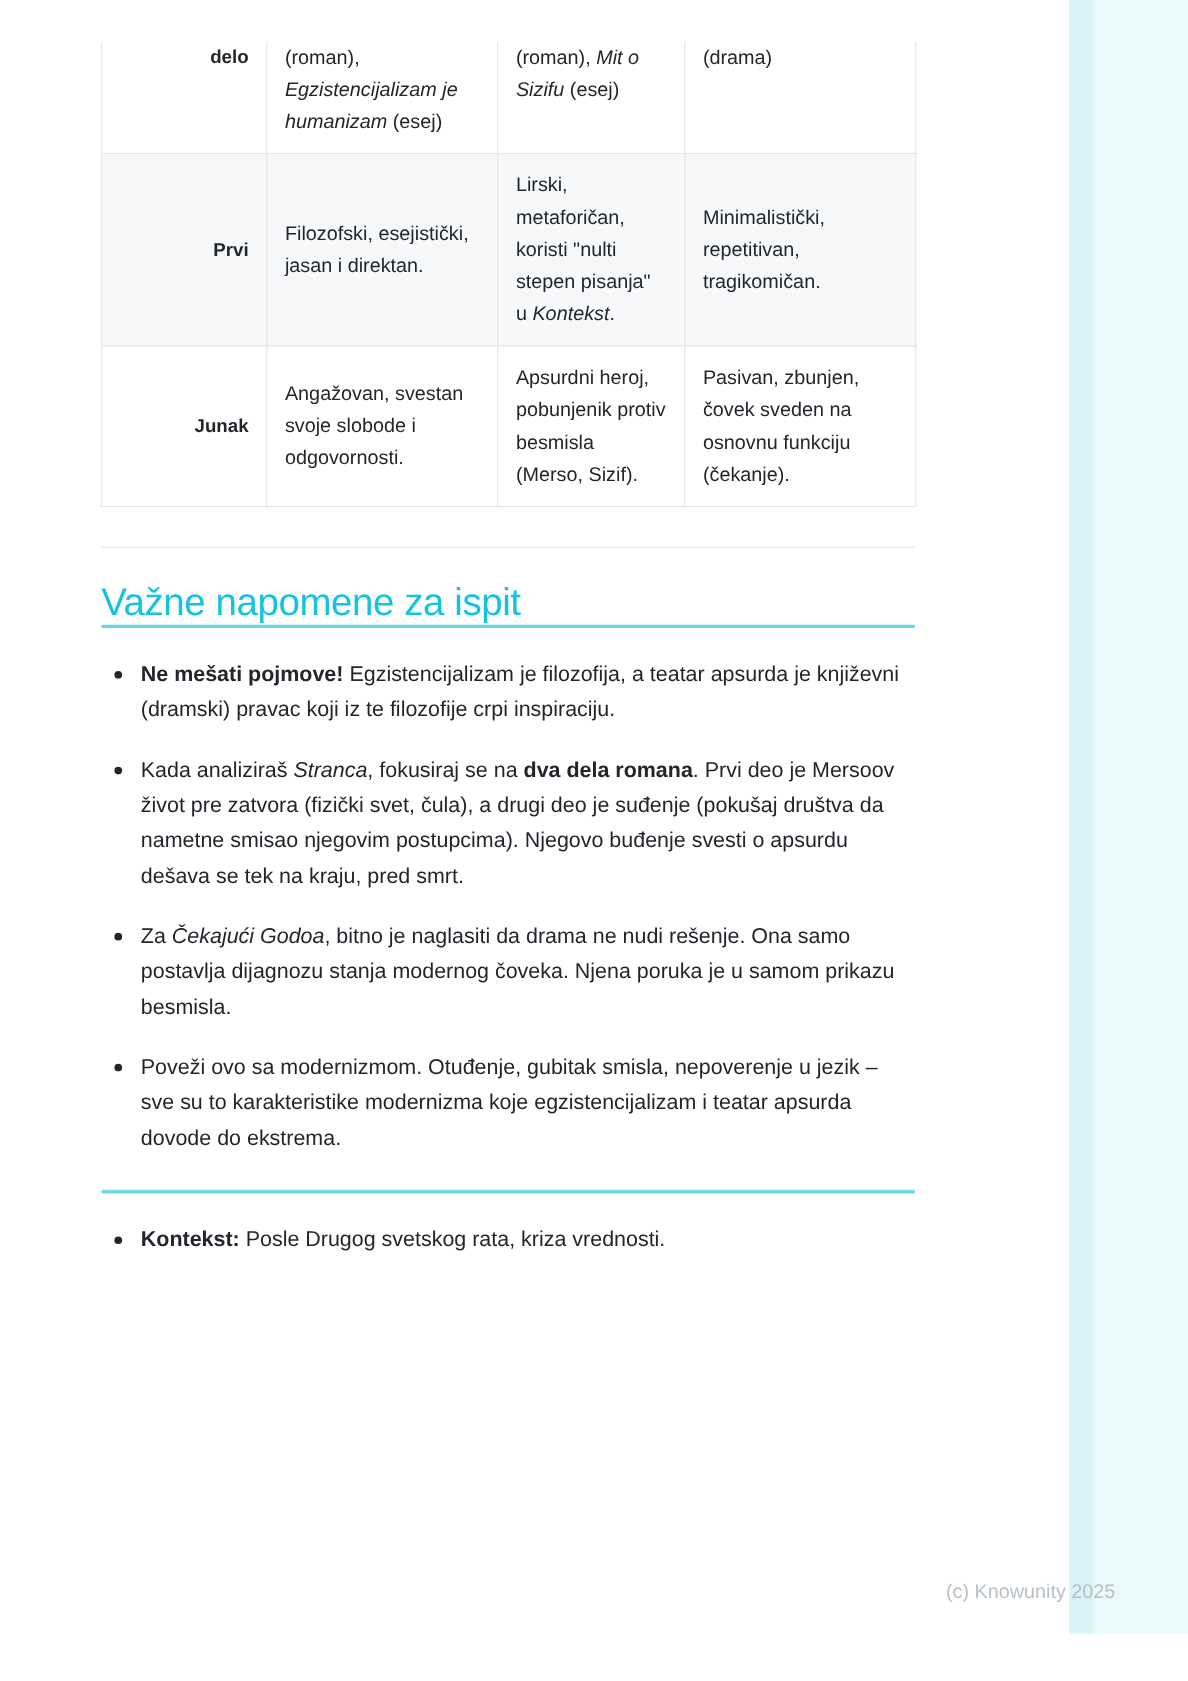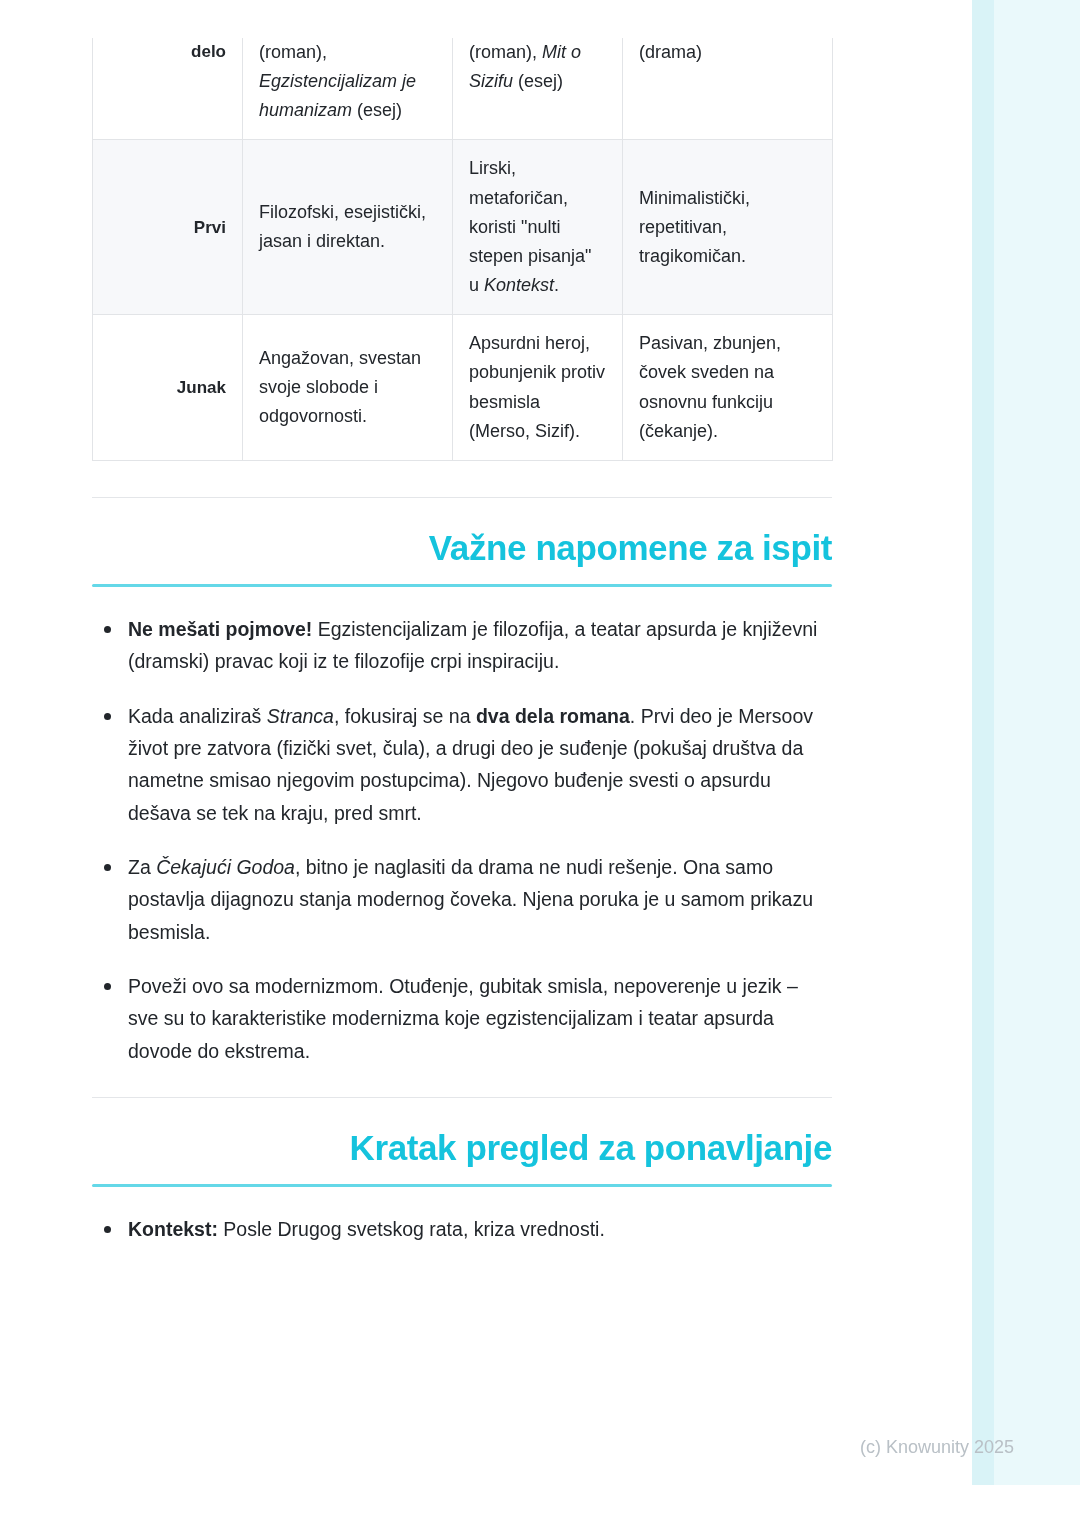--- a/index.html
+++ b/index.html
@@ -90,25 +90,23 @@
     width: 740px;
     height: 1px;
     background: #e4e6e9;
     margin: 36px 0 0 0;
   }
 
   
   h2.section {
     color: #15c3dd;
     font-size: 35px;
-    font-weight: bold;
+    font-weight: normal;
     letter-spacing: -0.4px;
     margin: 30px 0 0 0;
-    padding-bottom: 16px;
-    text-align: right;
   }
   .rule {
     width: 740px;
     height: 3px;
     background: #64d8e8;
     border-radius: 2px;
   }
 
   
   ul.notes {
@@ -193,21 +191,20 @@
     <div class="rule"></div>
     <ul class="notes">
         <li><b class="strong">Ne mešati pojmove!</b><span> Egzistencijalizam je filozofija, a teatar apsurda je književni (dramski) pravac koji iz te filozofije crpi inspiraciju.</span></li>
         <li><span>Kada analiziraš </span><em class="it">Stranca</em><span>, fokusiraj se na </span><b class="strong">dva dela romana</b><span>. Prvi deo je Mersoov život pre zatvora (fizički svet, čula), a drugi deo je suđenje (pokušaj društva da nametne smisao njegovim postupcima). Njegovo buđenje svesti o apsurdu dešava se tek na kraju, pred smrt.</span></li>
         <li><span>Za </span><em class="it">Čekajući Godoa</em><span>, bitno je naglasiti da drama ne nudi rešenje. Ona samo postavlja dijagnozu stanja modernog čoveka. Njena poruka je u samom prikazu besmisla.</span></li>
         <li><span>Poveži ovo sa modernizmom. Otuđenje, gubitak smisla, nepoverenje u jezik – sve su to karakteristike modernizma koje egzistencijalizam i teatar apsurda dovode do ekstrema.</span></li>
       </ul>
 
     <div class="divider" style="margin-top:30px;"></div>
 
-    <h2 class="section">Kratak pregled za ponavljanje</h2>
     <div class="rule"></div>
     <ul class="notes tight">
         <li><b class="strong">Kontekst:</b><span> Posle Drugog svetskog rata, kriza vrednosti.</span></li>
       </ul>
 
   </div>
 
   <div class="footer-credit">(c) Knowunity 2025</div>
 
 </div>

